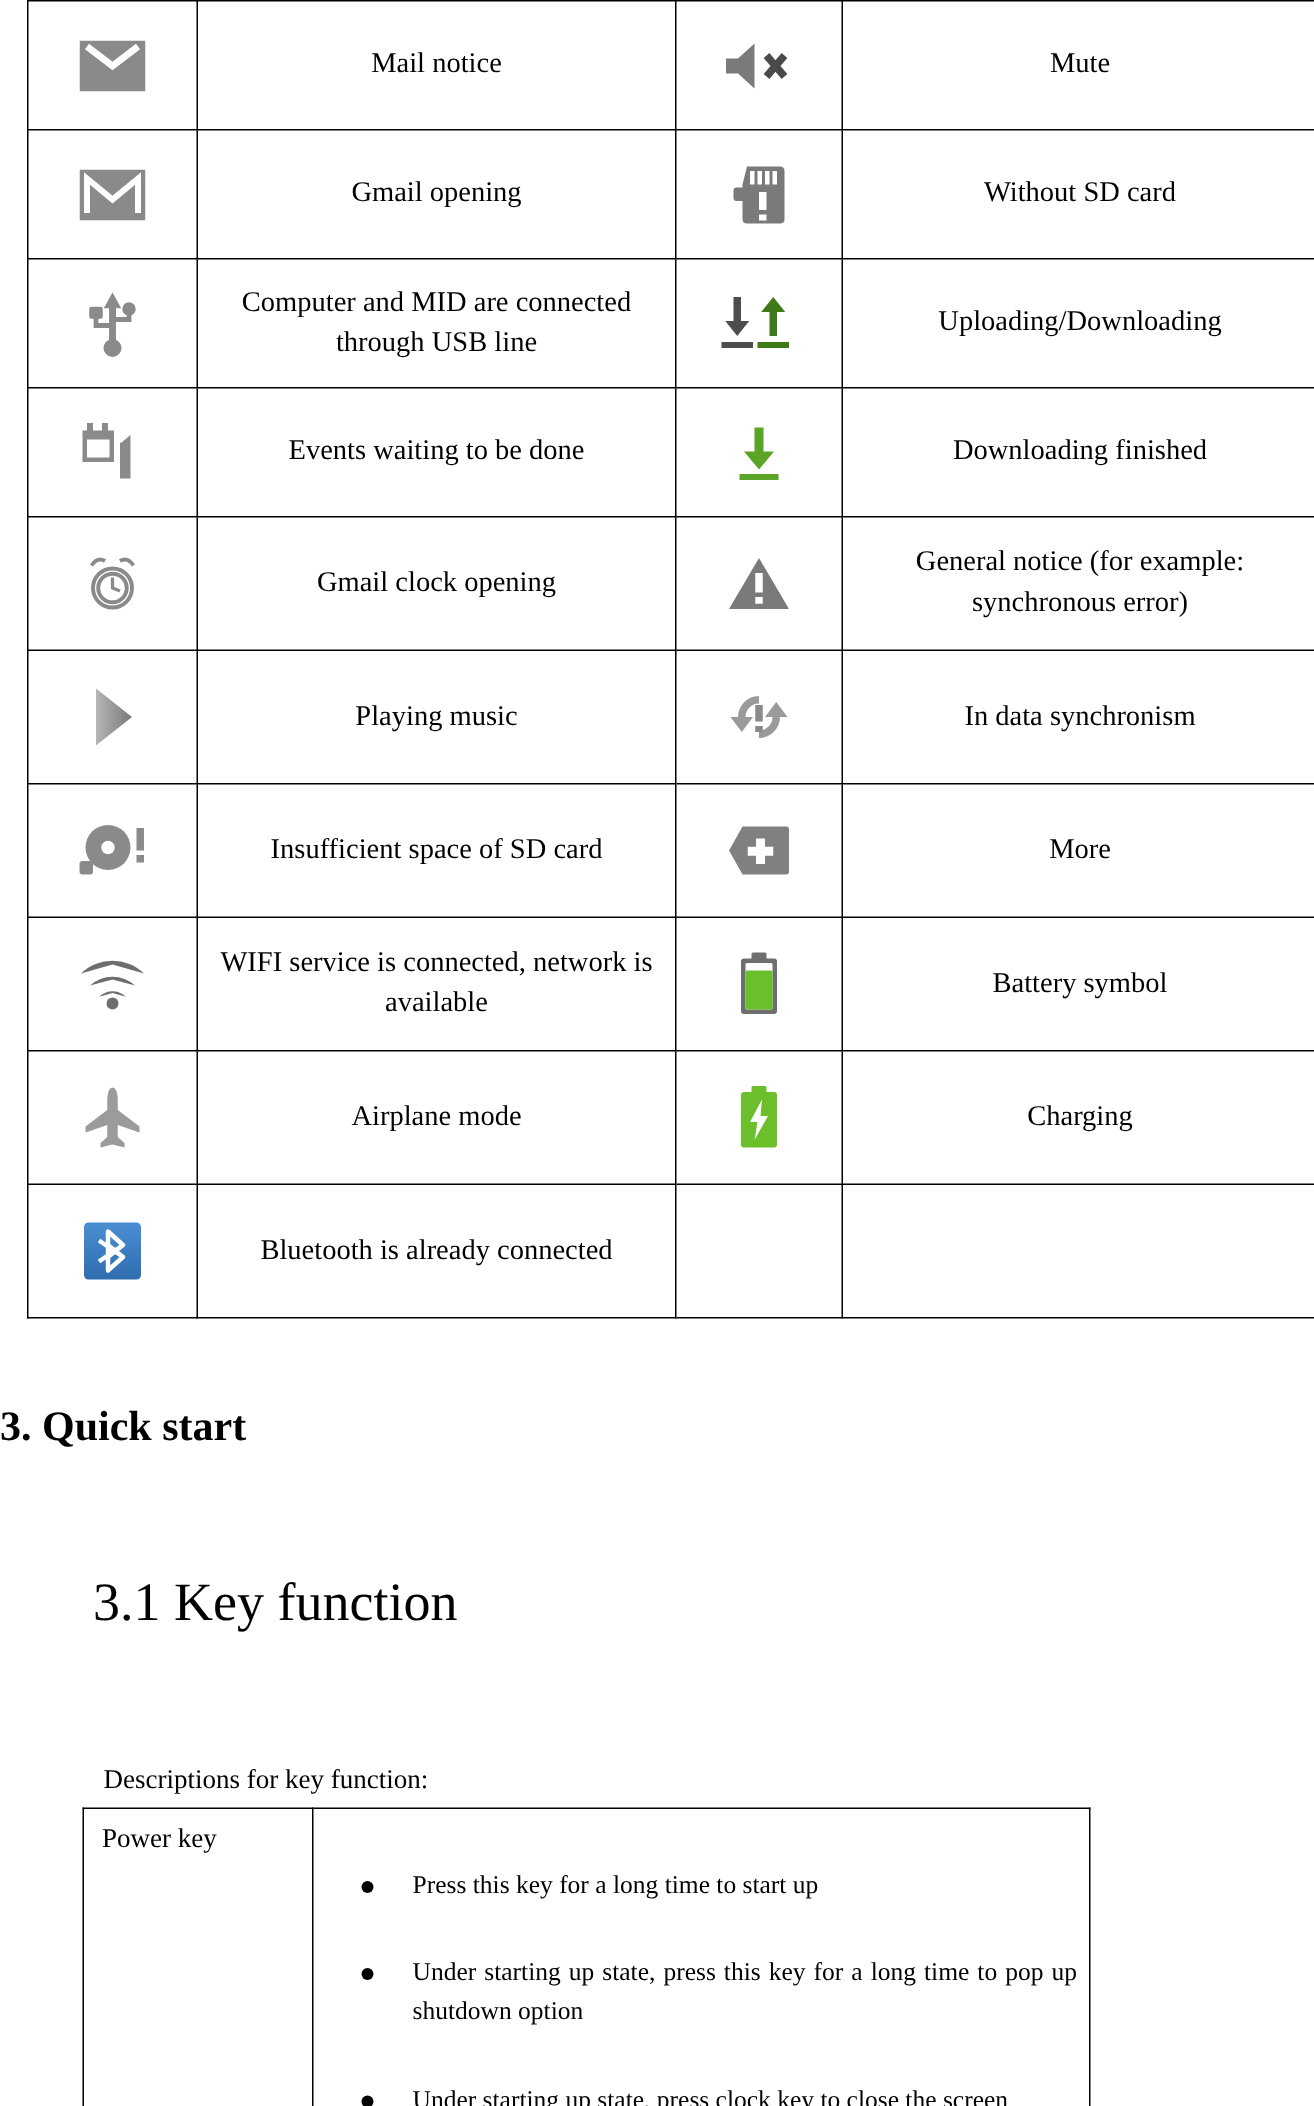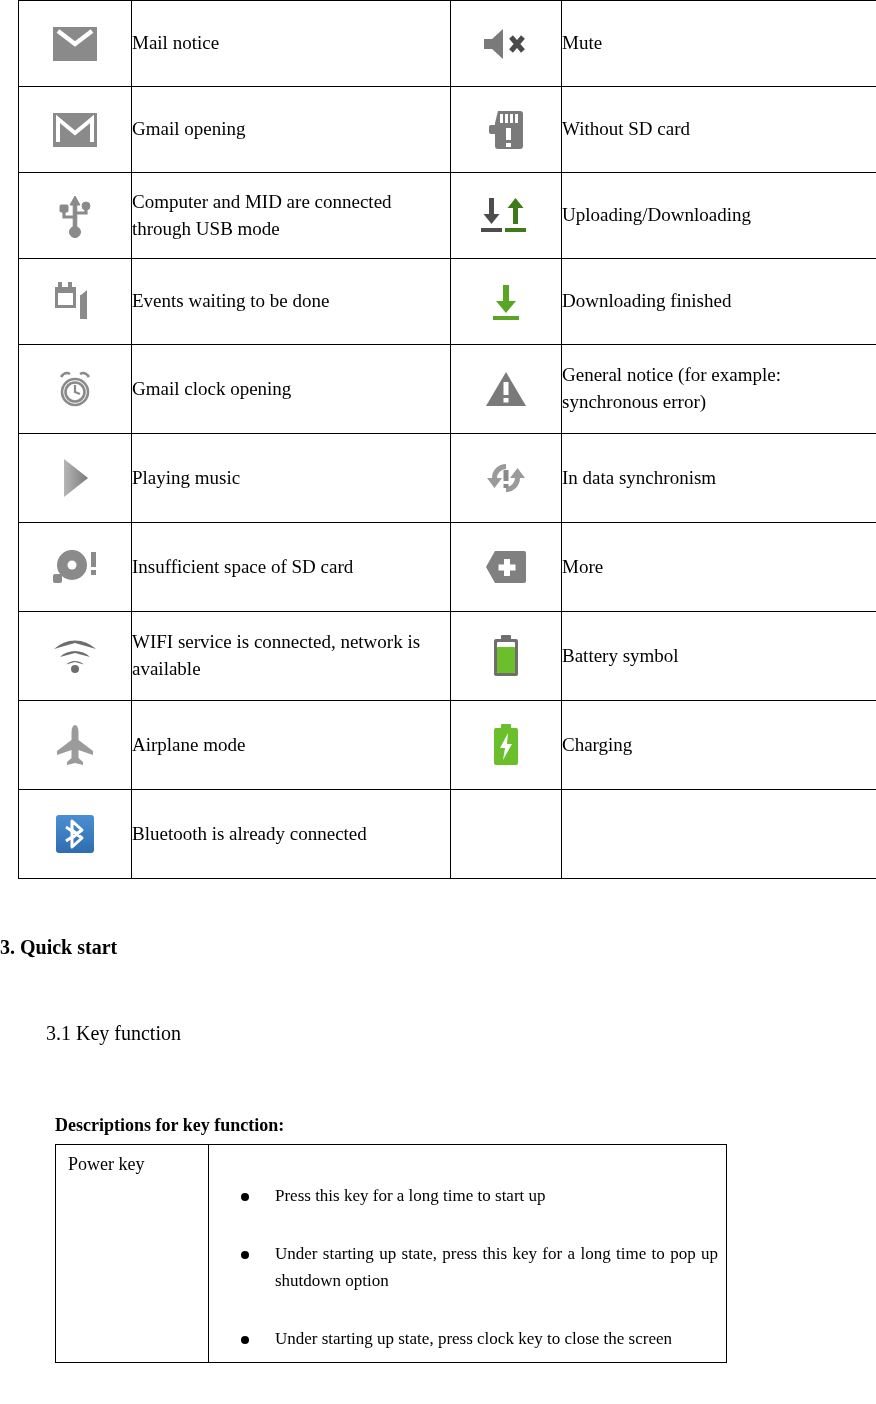--- a/index.html
+++ b/index.html
@@ -27,21 +27,21 @@
     border: 1px solid #000;
     vertical-align: middle;
     padding: 0;
   }
   .col-icon   { width: 112px; }
   .col-text   { width: 318px; }
   .col-icon2  { width: 110px; }
   .col-text2  { width: 316px; }
 
   .cell-text {
-    text-align: left;
+    text-align: center;
     font-size: 19px;
     line-height: 1.42;
     padding: 6px 12px;
   }
   .cell-icon {
     text-align: center;
     padding: 4px 0;
   }
   .row-h { height: 86px; }
   .row-h2 { height: 89px; }
@@ -49,40 +49,40 @@
   
   .ic {
     display: inline-block;
     vertical-align: middle;
     line-height: 0;
   }
 
   
   .h-spacer1 { height: 56px; }
   .heading-1 {
-    font-size: 20px;
+    font-size: 28px;
     font-weight: bold;
     margin: 0 0 0 0;
     padding-left: 0px;
     line-height: 1.2;
   }
   .h-spacer2 { height: 62px; }
   .heading-2 {
-    font-size: 20px;
+    font-size: 36px;
     font-weight: normal;
-    margin: 0;
+    margin: 16px;
     padding-left: 46px;
     line-height: 1.2;
   }
   .h-spacer3 { height: 70px; }
 
   .desc-label {
     font-size: 18px;
-    font-weight: bold;
-    padding-left: 55px;
+    font-weight: normal;
+    padding-left: 69px;
     margin-bottom: 8px;
   }
 
   
   .key-table {
     border-collapse: collapse;
     width: 672px;
     margin-left: 55px;
     table-layout: fixed;
   }
@@ -189,21 +189,21 @@
             <rect x="16.2" y="10" width="3.6" height="27"></rect>
             <circle cx="18" cy="39" r="5.5"></circle>
             <path d="M18 24 L7 24 L7 18" stroke-width="3.2" fill="none"></path>
             <rect x="3" y="12" width="8" height="7" rx="1"></rect>
             <path d="M18 20 L29 20 L29 15" stroke-width="3.2" fill="none"></path>
             <circle cx="29" cy="13" r="4"></circle>
           </g>
         </svg>
       </span>
     </td>
-    <td class="col-text cell-text">Computer and MID are connected through USB mode</td>
+    <td class="col-text cell-text">Computer and MID are connected through USB line</td>
     <td class="col-icon2 cell-icon">
       <span class="ic">
         <svg width="56" height="42" viewBox="0 0 56 42">
           <g>
             <rect x="11" y="3" width="5" height="18" fill="#4d4d4d"></rect>
             <path d="M5.5 19 L13.5 29 L21.5 19 Z" fill="#4d4d4d"></path>
             <rect x="3" y="33" width="21" height="4" fill="#4d4d4d"></rect>
           </g>
           <g>
             <rect x="35" y="11" width="5" height="18" fill="#3f7a18"></rect>

